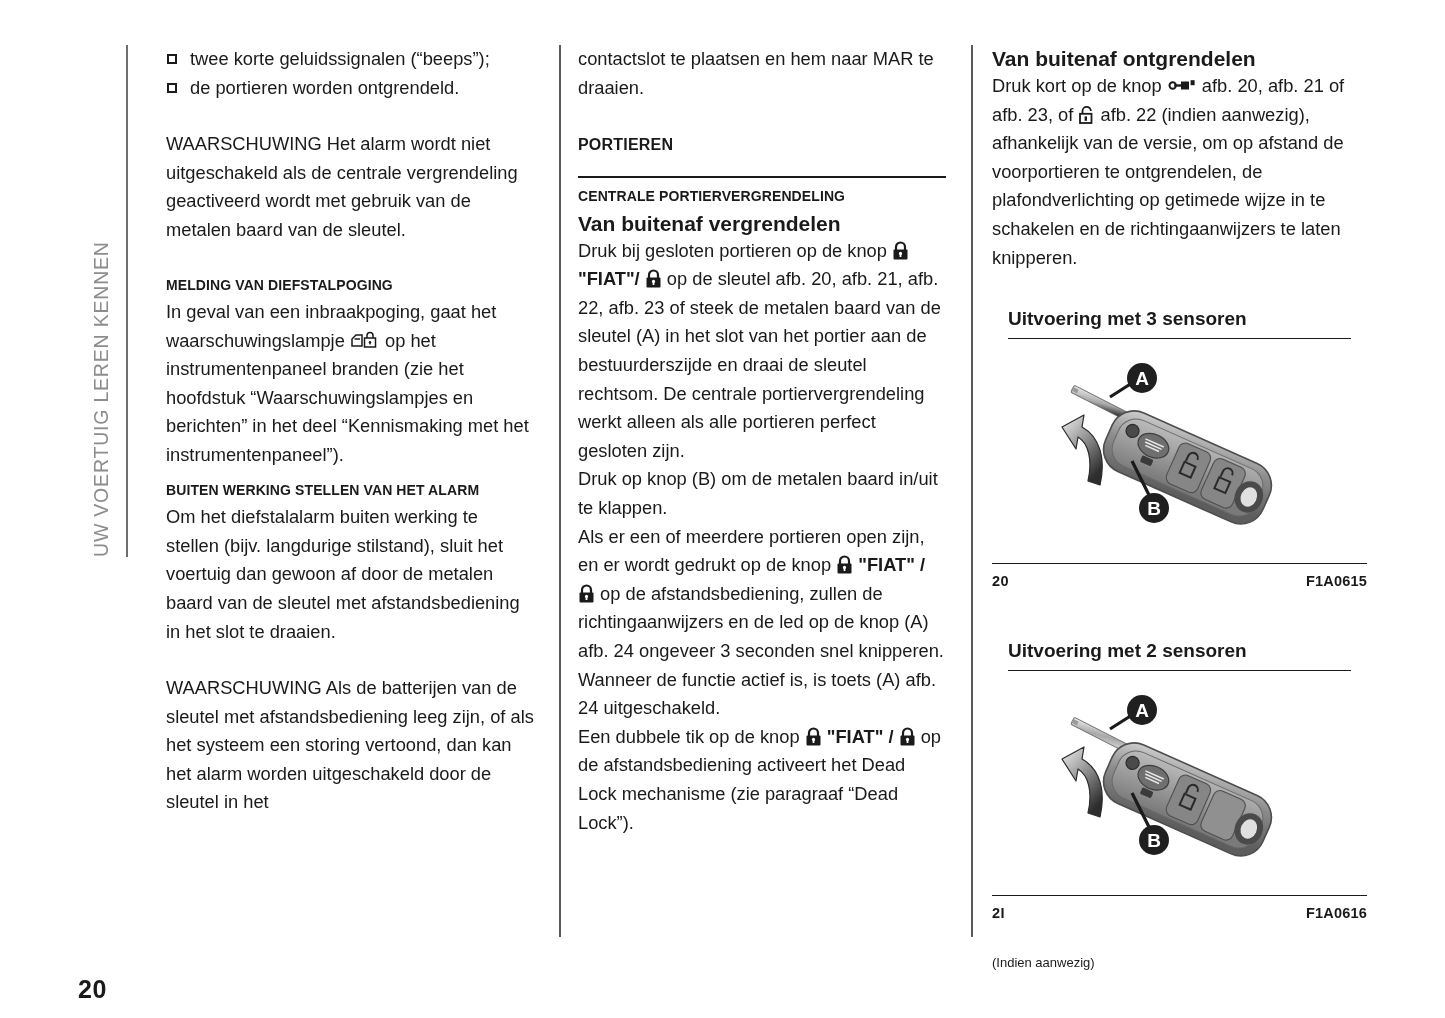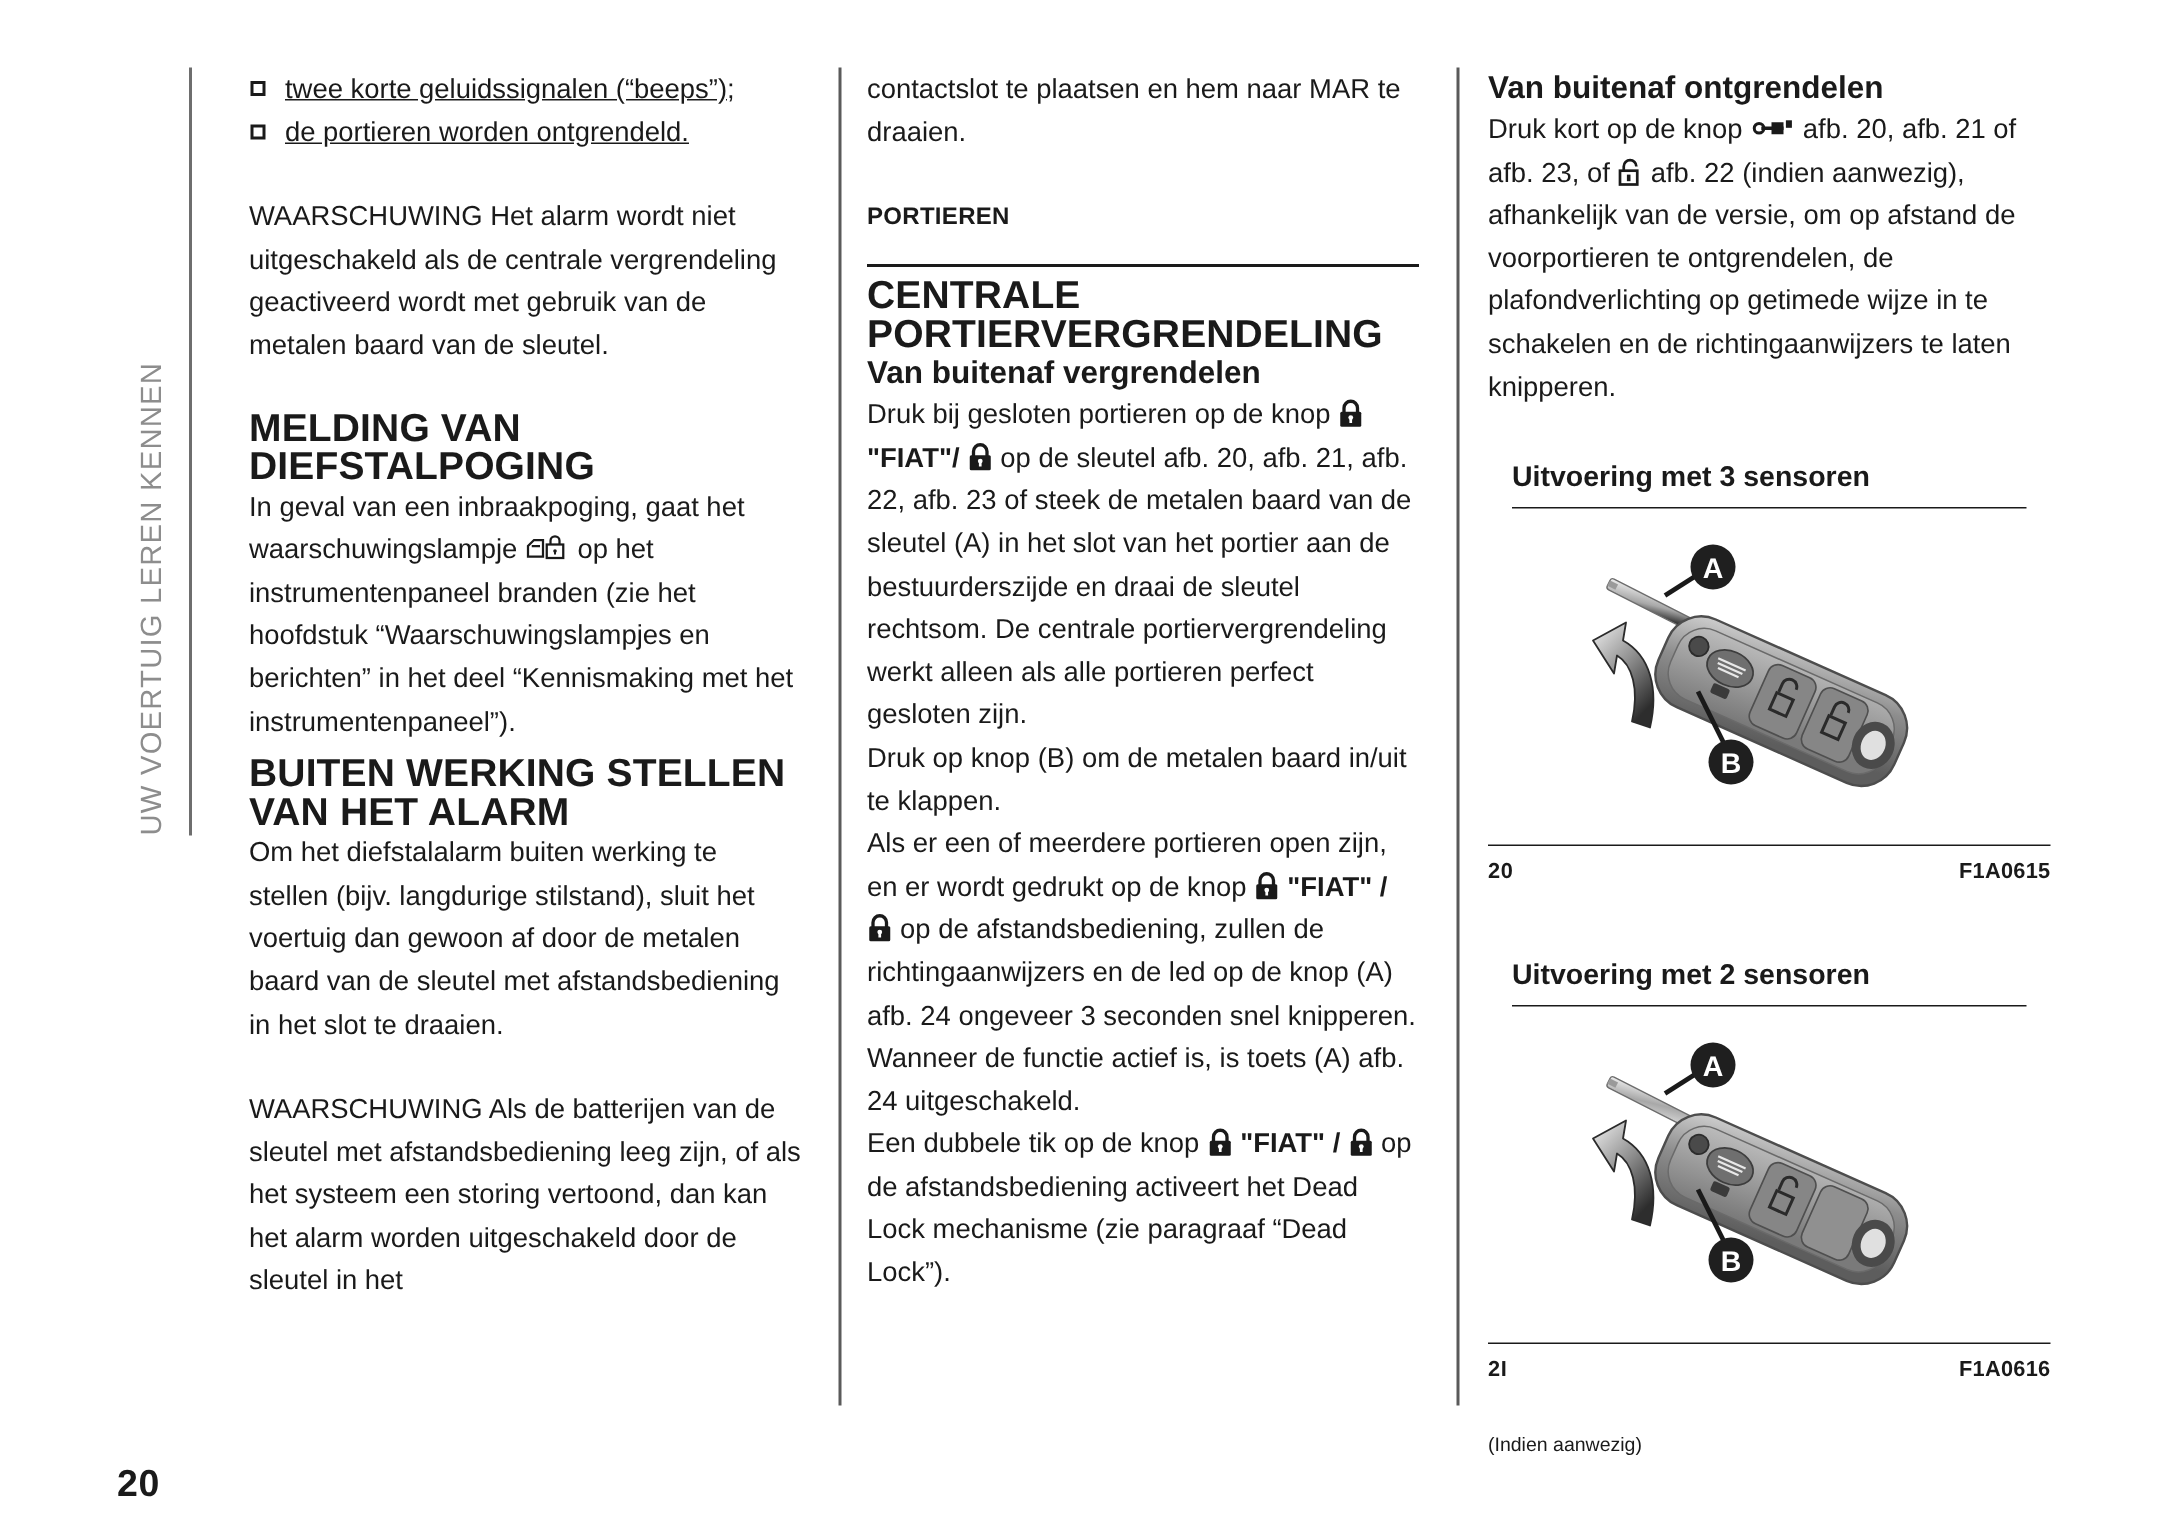--- a/index.html
+++ b/index.html
@@ -78,21 +78,20 @@
 
   p { margin: 0 0 0 0; }
   .gap { height: 28px; }
   .gap-sm { height: 8px; }
 
   
   ul.checklist {
     list-style: none;
     margin: 0;
     padding: 0;
-    text-decoration: underline;
   }
   ul.checklist li {
     position: relative;
     padding-left: 24px;
   }
   ul.checklist li .box {
     position: absolute;
     left: 1px;
     top: 9px;
     width: 10px;
@@ -107,21 +106,21 @@
     font-size: 16px;
     font-weight: bold;
     letter-spacing: 0.2px;
     line-height: 30px;
     padding-bottom: 16px;
     border-bottom: 2.4px solid #1a1a1a;
     font-stretch: condensed;
   }
   h2.sub-title {
     margin: 0;
-    font-size: 26px;
+    font-size: 14px;
     font-weight: bold;
     line-height: 25.5px;
     letter-spacing: 0.1px;
   }
   h3.sub-sub {
     margin: 0;
     font-size: 21px;
     font-weight: bold;
     line-height: 27px;
   }

